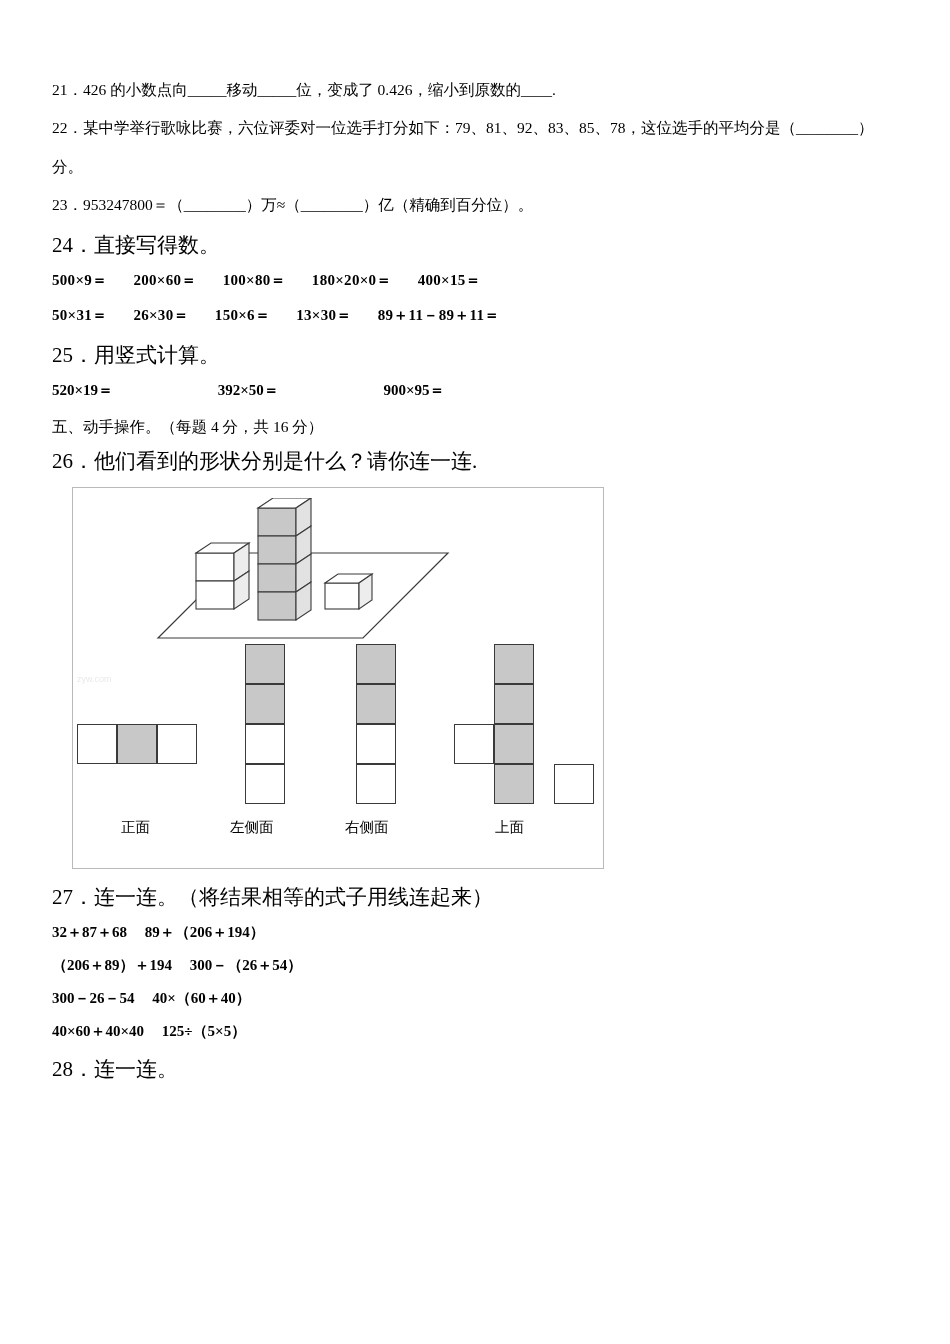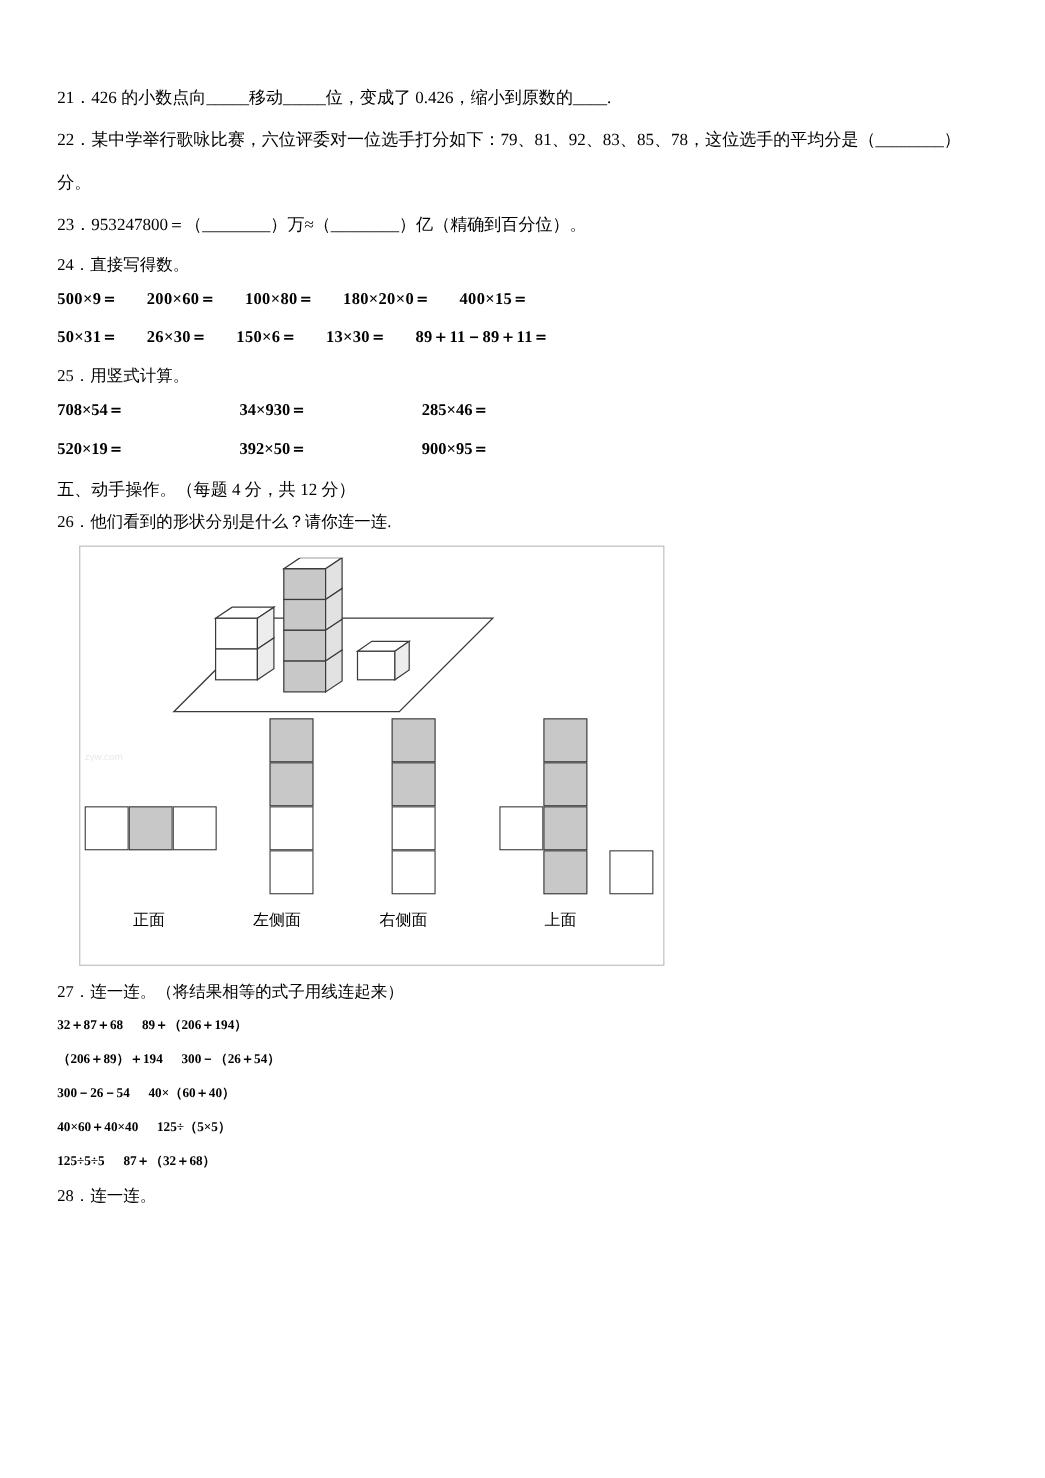--- a/index.html
+++ b/index.html
@@ -24,21 +24,21 @@
   .q-line {
     font-size: 15.5px;
     line-height: 1.5;
     margin: 0 0 15px 0;
   }
   .section-head {
     font-size: 15.5px;
     margin: 0 0 9px 0;
   }
   .sub-q {
-    font-size: 15px;
+    font-size: 21px;
     margin: 0 0 12px 0;
   }
   .calc-row {
     font-size: 15px;
     font-weight: bold;
     margin: 0 0 16px 0;
     letter-spacing: 0.3px;
   }
   .calc-row span.gap {
     display: inline-block;
@@ -82,21 +82,21 @@
     left: 0;
     top: 330px;
     width: 530px;
     font-size: 14.5px;
   }
   .labels-row span {
     position: absolute;
     font-family: Liberation Serif, serif;
   }
   .connect-line {
-    font-size: 12px;
+    font-size: 15px;
     margin: 0 0 14px 0;
     font-weight: bold;
   }
   .connect-line .sp {
     display: inline-block;
     width: 14px;
   }
 </style>
 </head>
 <body>
@@ -120,31 +120,26 @@
   <div class="calc-row">
     <span>50×31＝</span><span class="gap"></span>
     <span>26×30＝</span><span class="gap"></span>
     <span>150×6＝</span><span class="gap"></span>
     <span>13×30＝</span><span class="gap"></span>
     <span>89＋11－89＋11＝</span>
   </div>
 
   <div class="sub-q">25．用竖式计算。</div>
   <div class="vert-row">
-    <span class="cell">708×54＝</span>
-    <span class="cell">34×930＝</span>
-    <span class="cell">285×46＝</span>
-  </div>
-  <div class="vert-row">
     <span class="cell">520×19＝</span>
     <span class="cell">392×50＝</span>
     <span class="cell">900×95＝</span>
   </div>
 
-  <div class="section-head">五、动手操作。（每题 4 分，共 12 分）</div>
+  <div class="section-head">五、动手操作。（每题 4 分，共 16 分）</div>
   <div class="sub-q">26．他们看到的形状分别是什么？请你连一连.</div>
 
   <div class="figure-box">
     <div class="watermark">zyw.com</div>
 
     <svg width="530" height="160" style="position:absolute;left:0;top:10px;">
 
       <polygon points="85,140 170,55 375,55 290,140" fill="none" stroke="#3a3a3a" stroke-width="1.2"></polygon>
 
       <g stroke="#3a3a3a" stroke-width="1.1">
@@ -215,20 +210,16 @@
     <span>300－（26＋54）</span>
   </div>
   <div class="connect-line">
     <span>300－26－54</span><span class="sp"></span>
     <span>40×（60＋40）</span>
   </div>
   <div class="connect-line">
     <span>40×60＋40×40</span><span class="sp"></span>
     <span>125÷（5×5）</span>
   </div>
-  <div class="connect-line">
-    <span>125÷5÷5</span><span class="sp"></span>
-    <span>87＋（32＋68）</span>
-  </div>
 
   <div class="sub-q">28．连一连。</div>
 
 </div>
 
 </body></html>

